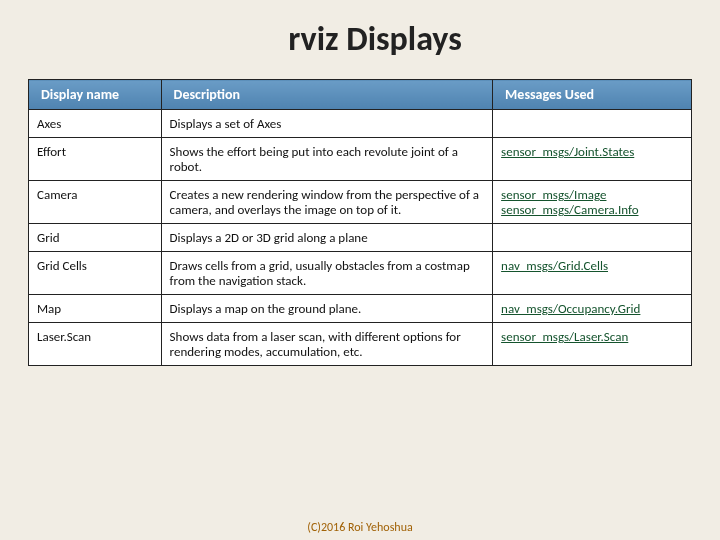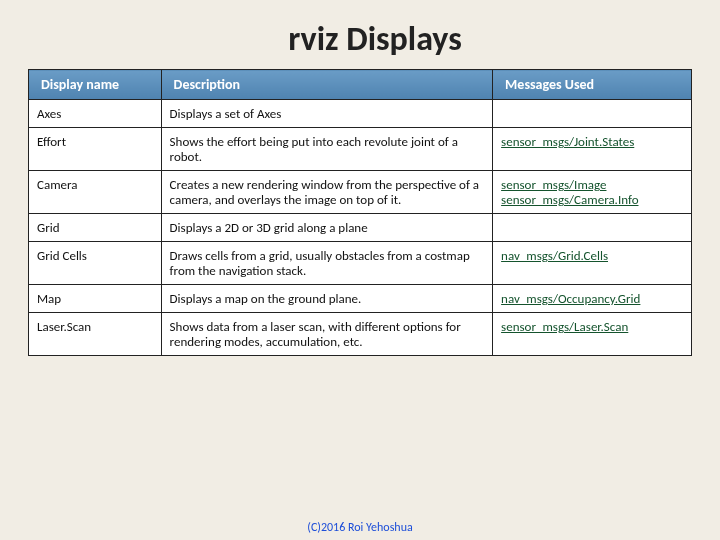--- a/index.html
+++ b/index.html
@@ -16,21 +16,21 @@
     height: 540px;
     background: #f1ede4;
     position: relative;
     box-sizing: border-box;
   }
   .title {
     text-align: center;
     font-size: 34px;
     font-weight: bold;
     color: #222;
-    padding: 18px 0 10px 0;
+    padding: 18px 0 20px 0;
     margin-left: 30px;
   }
   .table-wrap {
     margin: 0 28px;
   }
   table {
     width: 100%;
     border-collapse: collapse;
     table-layout: fixed;
   }
@@ -61,21 +61,21 @@
   }
   .msg-multi span {
     display: block;
   }
   .footer {
     position: absolute;
     bottom: 6px;
     width: 100%;
     text-align: center;
     font-size: 12px;
-    color: #1d4ed8;
+    color: #a16207;
   }
 </style>
 </head>
 <body>
 
 <div class="slide">
   <div class="title">rviz Displays</div>
 
   <div class="table-wrap">
     <table>

